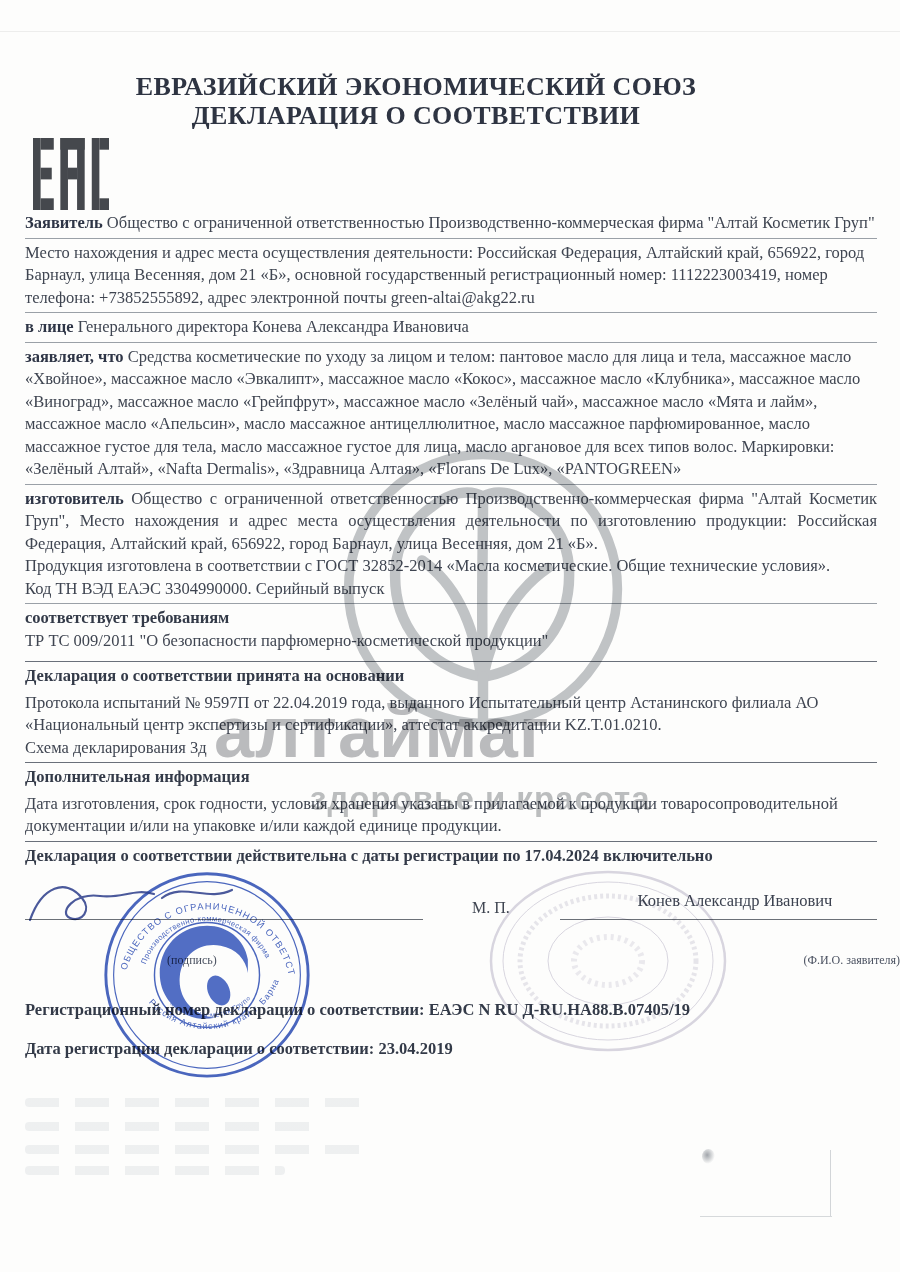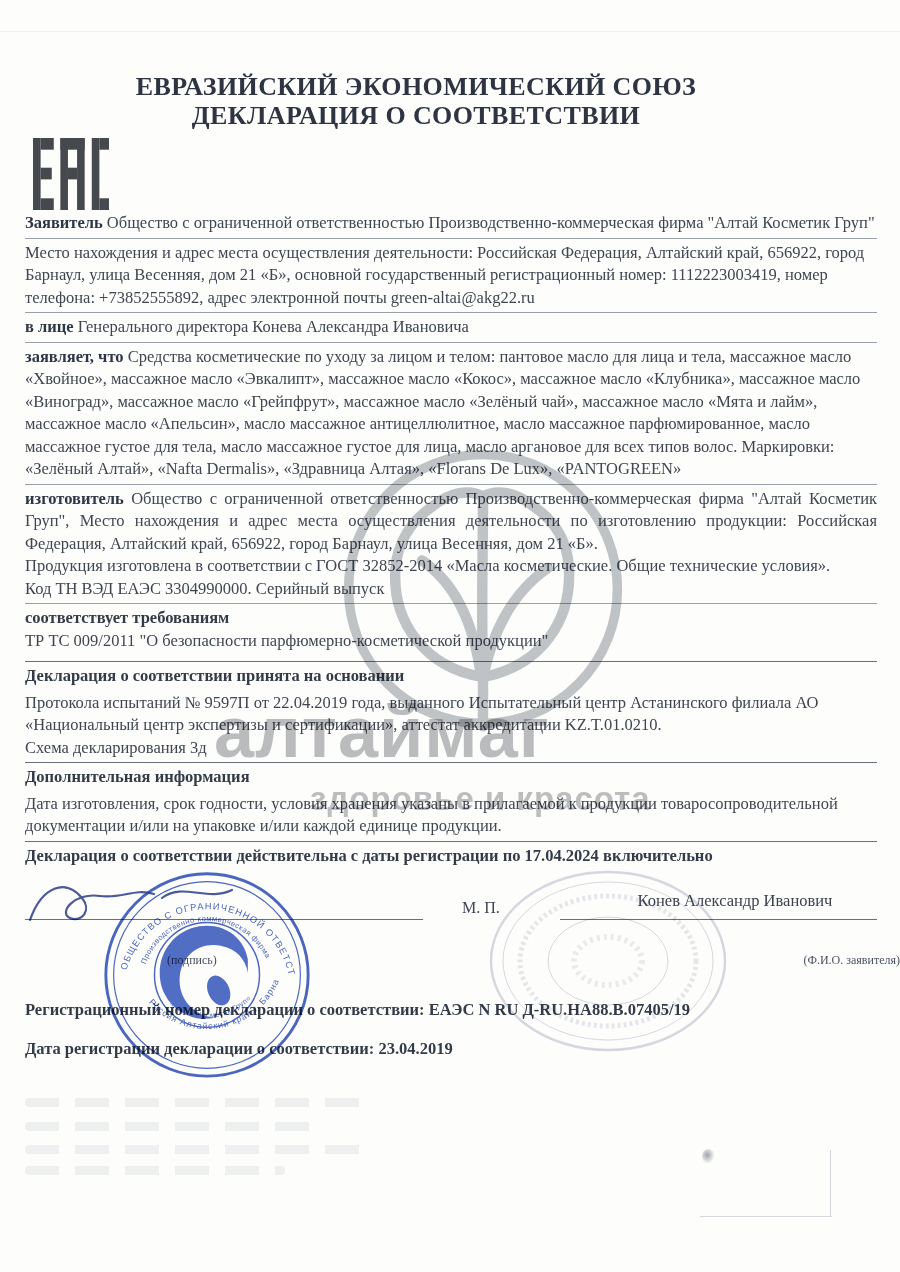--- a/index.html
+++ b/index.html
@@ -14,21 +14,21 @@
   p.just{text-align:justify;text-align-last:left;}
   b.lbl{color:#2e3546;}
   .bold-line{font-weight:bold;color:#333a48;}
   .rule{border:0;border-top:1px solid #9aa0a7;margin:3px 0;}
   .rule.dark{border-top:1.5px solid #6a707a;}
   .gap4{height:4px;}.gap6{height:6px;}
   
   .sig-area{position:relative;height:118px;margin-top:6px;}
   .sig-line{border-top:1px solid #6b7077;position:absolute;}
   .sig-cap{position:absolute;font-size:12px;color:#4a5160;margin-top:30px;}
-  .sig-mp{position:absolute;left:437px;top:26px;font-size:16px;color:#3f4551;}
+  .sig-mp{position:absolute;left:447px;top:26px;font-size:16px;color:#3f4551;}
   .sig-name{position:absolute;left:545px;top:18px;width:330px;text-align:center;font-size:16.5px;color:#3c4250;}
   
   .wm{position:absolute;z-index:2;pointer-events:none;mix-blend-mode:multiply;}
   .wm-logo{left:340px;top:446px;width:286px;height:286px;color:#90959b;opacity:.55;}
   .wm-brand{left:214px;top:688px;font-family:"Liberation Sans","DejaVu Sans",sans-serif;
             font-weight:700;font-size:72px;line-height:88px;letter-spacing:1px;color:#8f9095;opacity:.6;}
   .wm-tag{left:310px;top:780px;font-family:"Liberation Sans","DejaVu Sans",sans-serif;
           font-weight:700;font-size:33px;color:#b2b4b6;opacity:.85;letter-spacing:1px;}
   
   .stamp-layer{position:absolute;inset:0;z-index:3;pointer-events:none;mix-blend-mode:multiply;}

